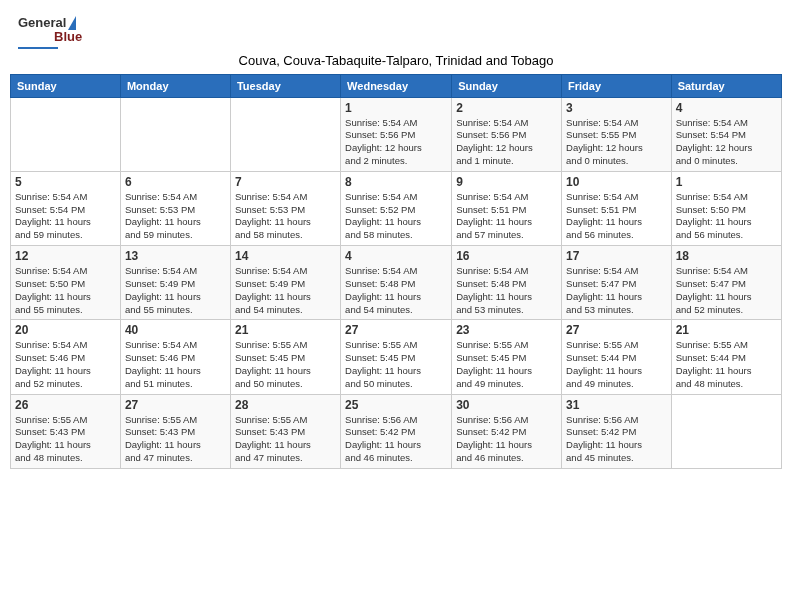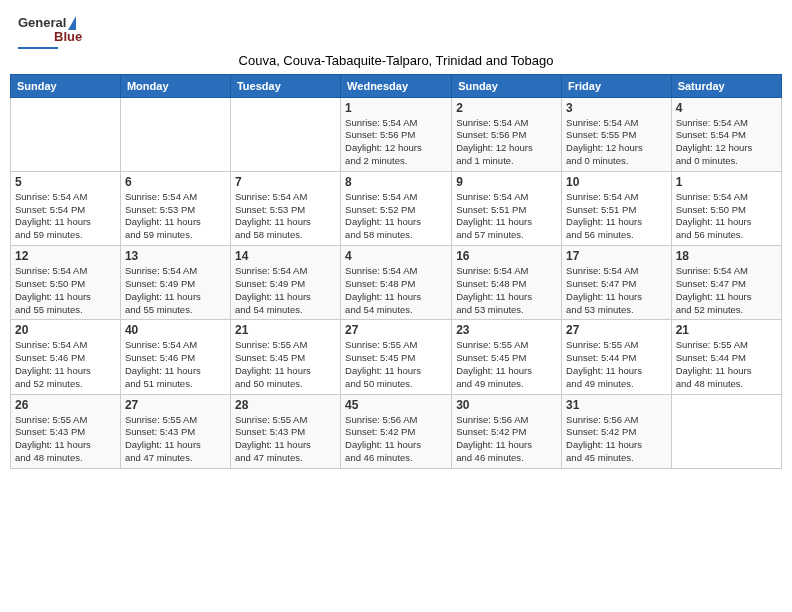--- a/index.html
+++ b/index.html
@@ -336,21 +336,21 @@
 and 47 minutes.</div>
         </td>
         <td>
           <span class="day-num">28</span>
           <div class="day-info" style="white-space: pre-line;">Sunrise: 5:55 AM
 Sunset: 5:43 PM
 Daylight: 11 hours
 and 47 minutes.</div>
         </td>
         <td>
-          <span class="day-num">45</span>
+          <span class="day-num">25</span>
           <div class="day-info" style="white-space: pre-line;">Sunrise: 5:56 AM
 Sunset: 5:42 PM
 Daylight: 11 hours
 and 46 minutes.</div>
         </td>
         <td>
           <span class="day-num">30</span>
           <div class="day-info" style="white-space: pre-line;">Sunrise: 5:56 AM
 Sunset: 5:42 PM
 Daylight: 11 hours

